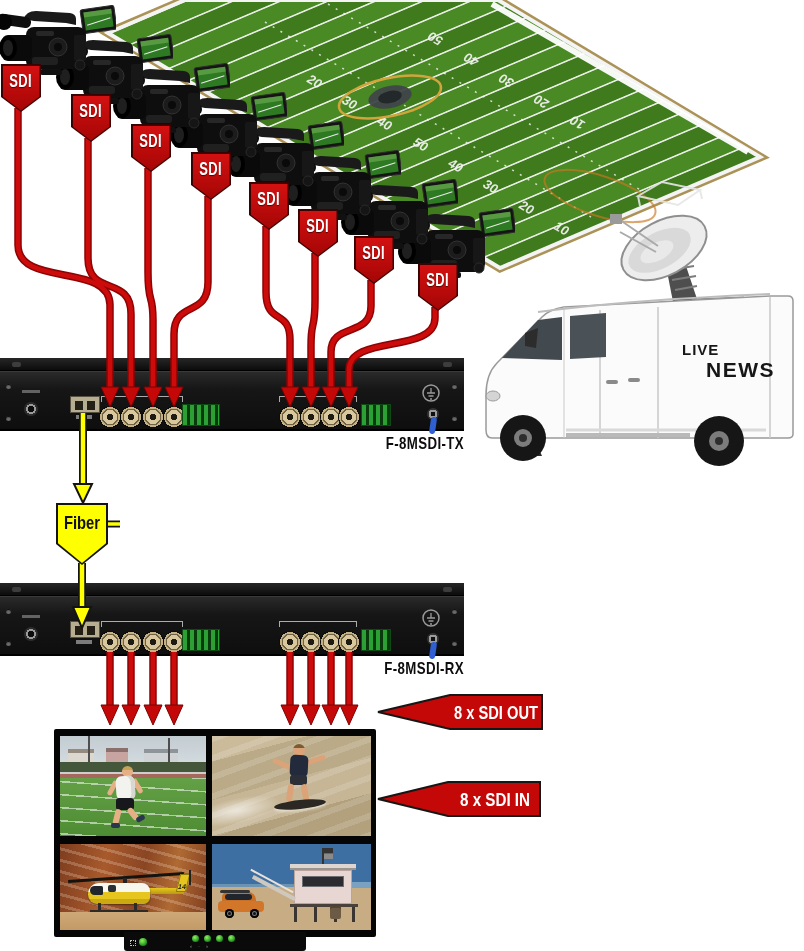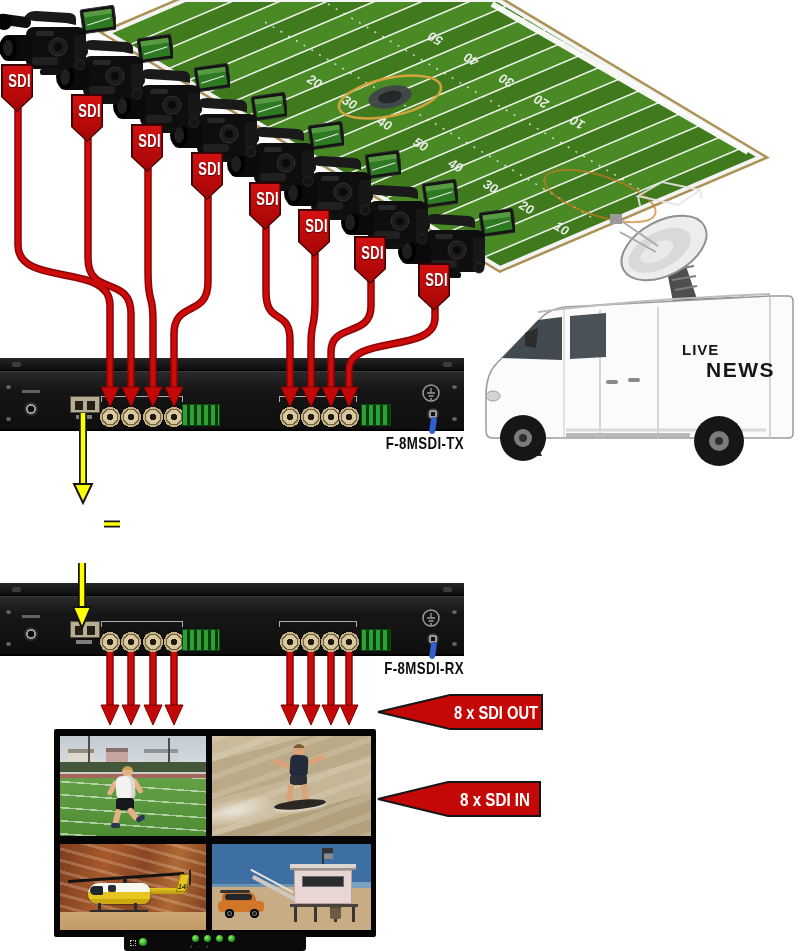--- a/index.html
+++ b/index.html
@@ -8,21 +8,21 @@
   #stage *{box-sizing:border-box;}
   .abs{position:absolute;}
 
   
   #field-svg{position:absolute;left:0;top:0;z-index:1;}
 
   
   .cam{position:absolute;width:120px;height:85px;}
 
   
-  .sditag{position:absolute;width:32px;height:48px;z-index:30;
+  .sditag{position:absolute;width:40px;height:48px;z-index:30;
     clip-path:polygon(0 0,100% 0,100% 69%,50% 100%,0 69%);background:#3c0202;}
   .sditag .inner{position:absolute;left:1.5px;top:1.5px;right:1.5px;bottom:1.5px;
     clip-path:polygon(0 0,100% 0,100% 69%,50% 100%,0 69%);
     background:linear-gradient(#d31111,#a50505);text-align:center;}
   .sditag .txt{display:inline-block;margin-top:4px;color:#fff;font-weight:bold;font-size:19px;
     transform:scaleX(.68);transform-origin:center;letter-spacing:.5px;text-shadow:0 1px 1px #5c0000;}
 
   
   .fdev{position:absolute;left:0;width:464px;height:73px;z-index:3;}
   .fdev .rail{position:absolute;left:0;top:0;width:100%;height:13px;background:linear-gradient(#262626,#0c0c0c);border-bottom:1px solid #000;}
@@ -315,20 +315,23 @@
       <svg style="position:absolute;left:422px;top:12px" width="18" height="18">
         <circle cx="9" cy="9" r="8" fill="none" stroke="#9a9a9a" stroke-width="1.5"></circle>
         <path d="M9,4 V9 M5,9 H13 M6.5,12 H11.5 M8,15 H10" stroke="#9a9a9a" stroke-width="1.3"></path>
       </svg>
       <span class="stud"></span>
       <span class="bluewire"></span>
     </div>
   </div>
   <div class="dev-label" style="top:659px">F-8MSDI-RX</div>
 
+  <div id="fiber-tag">
+    <div class="inner"><span class="txt">Fiber</span></div>
+  </div>
 
   <div id="monitor">
 
     <div class="quad" style="left:6px;top:7px;width:146px;height:100px">
       <div class="sc" style="left:0;top:0;width:100%;height:26px;background:linear-gradient(#c3ccd1,#d2dade)"></div>
       <div class="sc" style="left:8px;top:13px;width:26px;height:13px;background:#ddd8cf;border-top:4px solid #948a7d"></div>
       <div class="sc" style="left:46px;top:12px;width:22px;height:14px;background:#c7a4a0;border-top:4px solid #8a6f6c"></div>
       <div class="sc" style="left:84px;top:13px;width:34px;height:13px;background:#cfd3d6;border-top:4px solid #8f9499"></div>
       <div class="sc" style="left:28px;top:0;width:2px;height:26px;background:#4e4e4e"></div>
       <div class="sc" style="left:108px;top:2px;width:2px;height:24px;background:#4e4e4e"></div>

